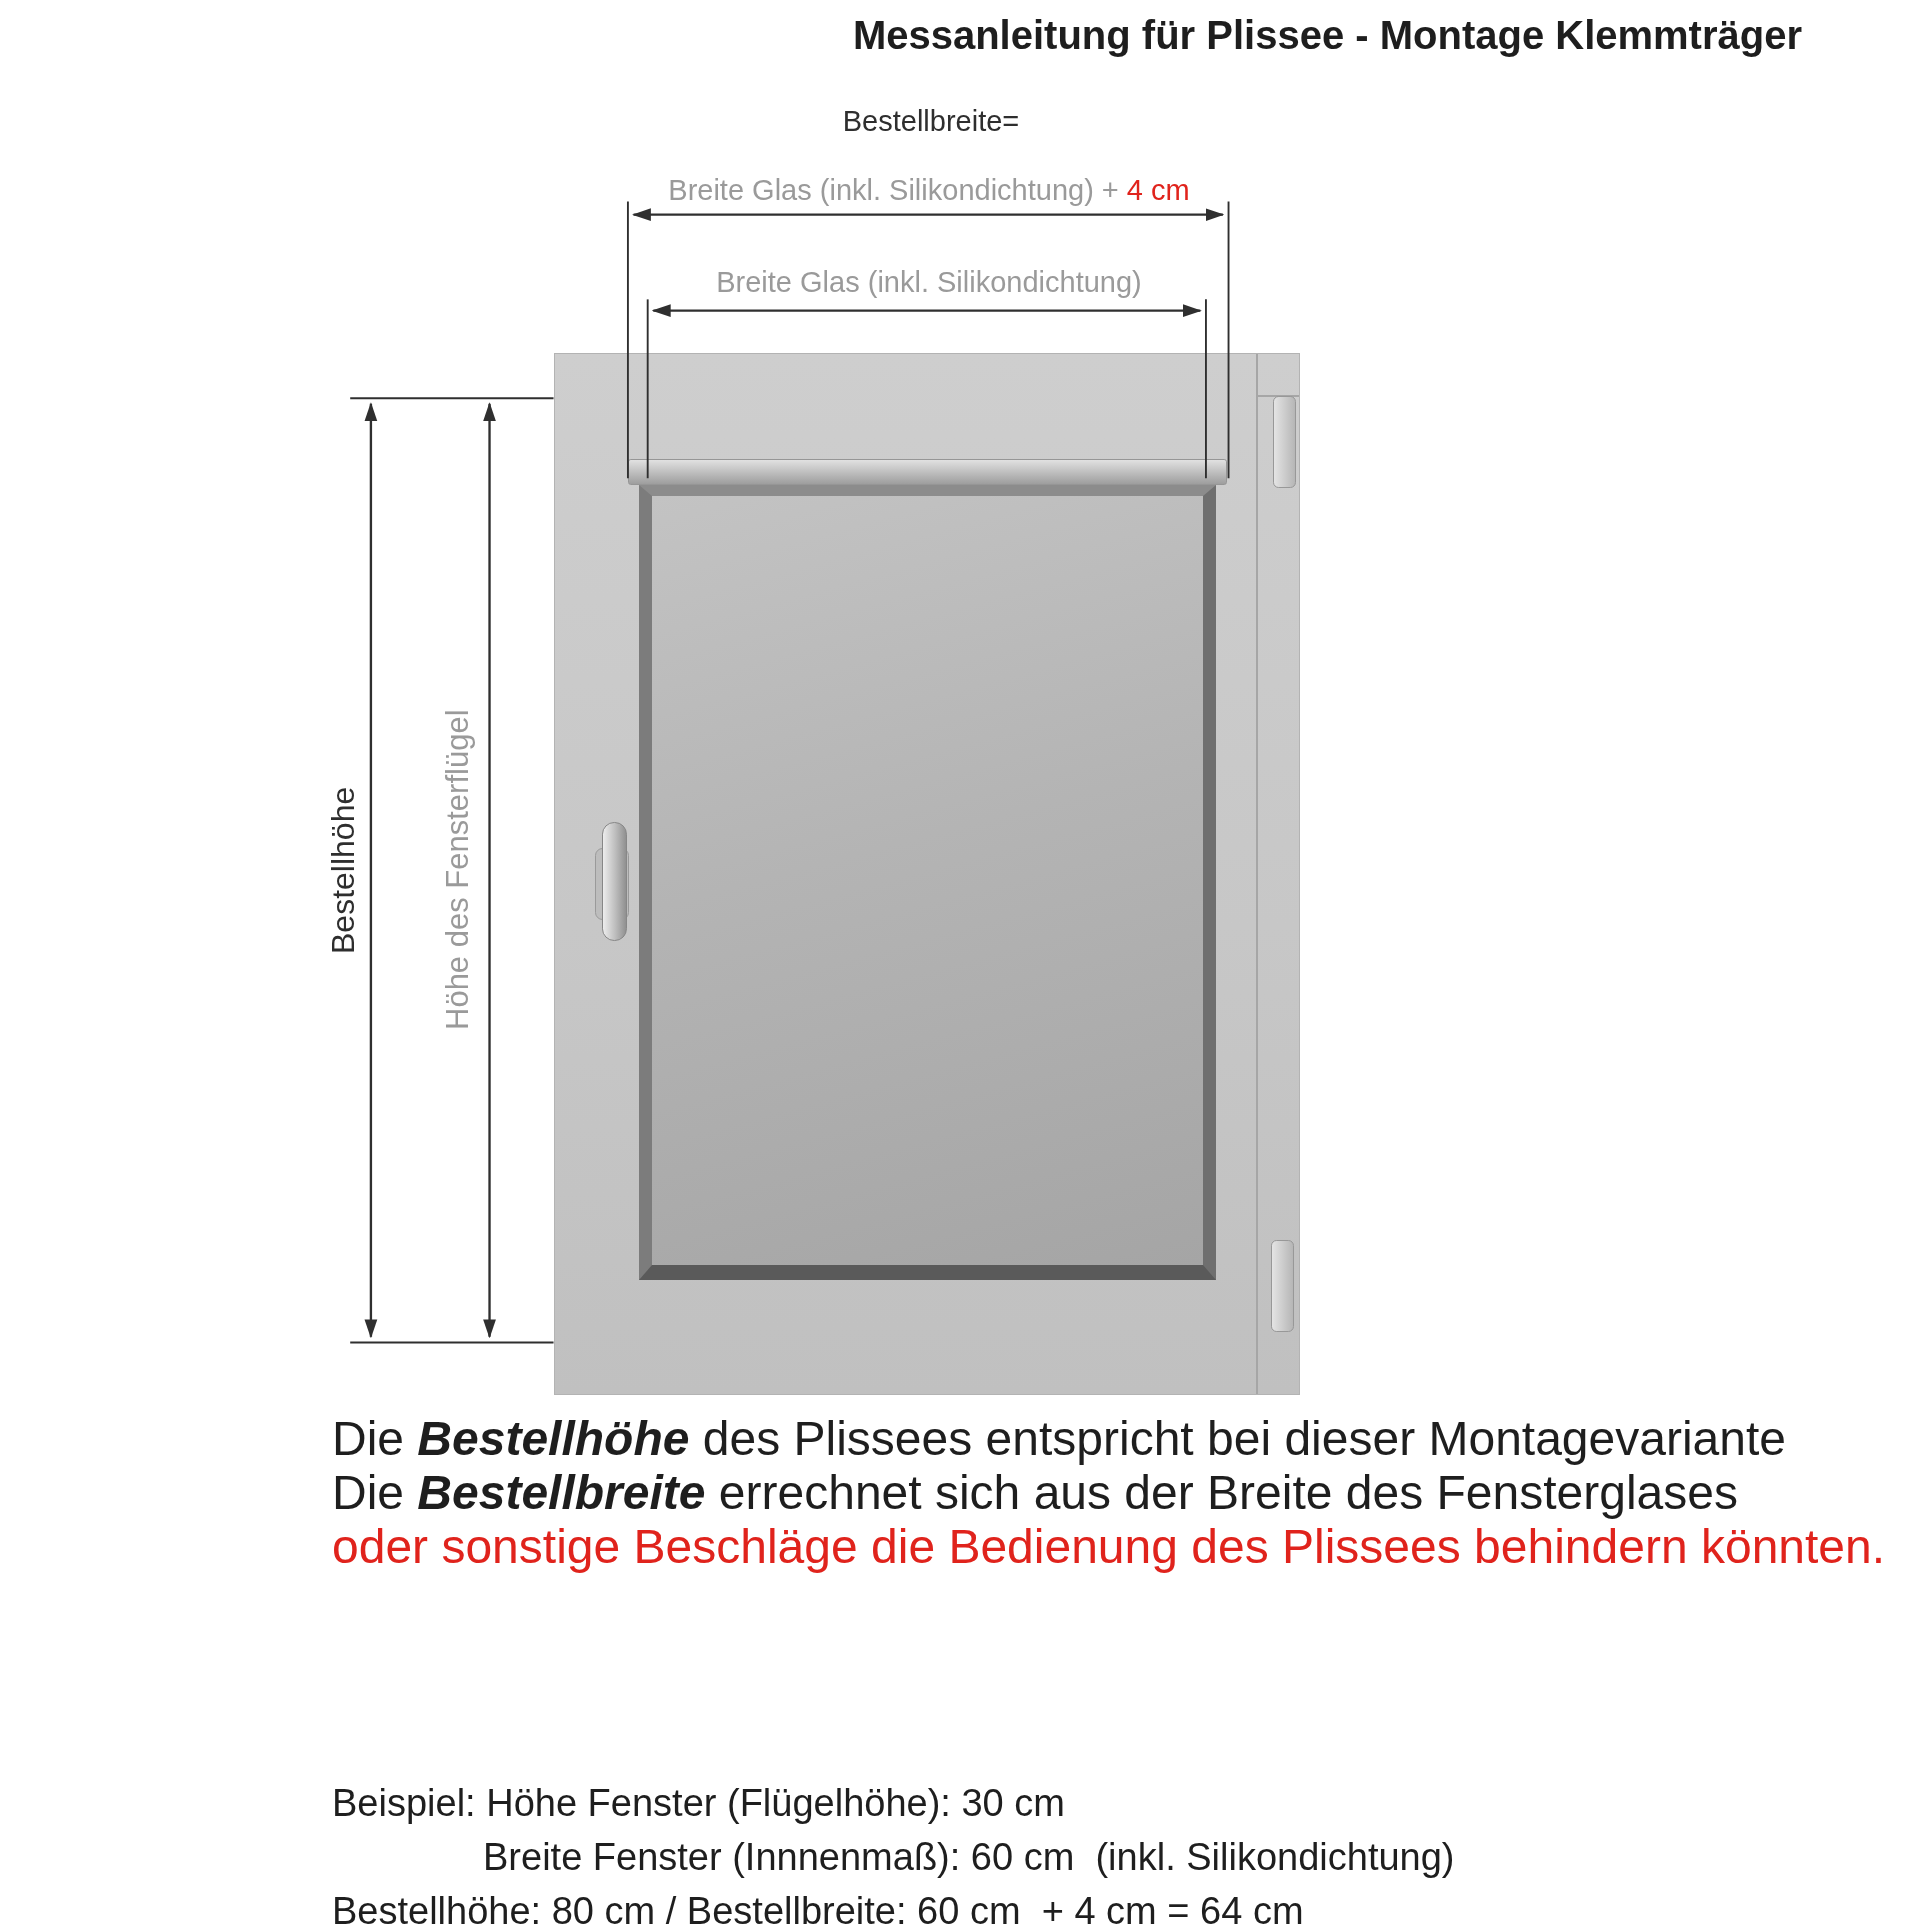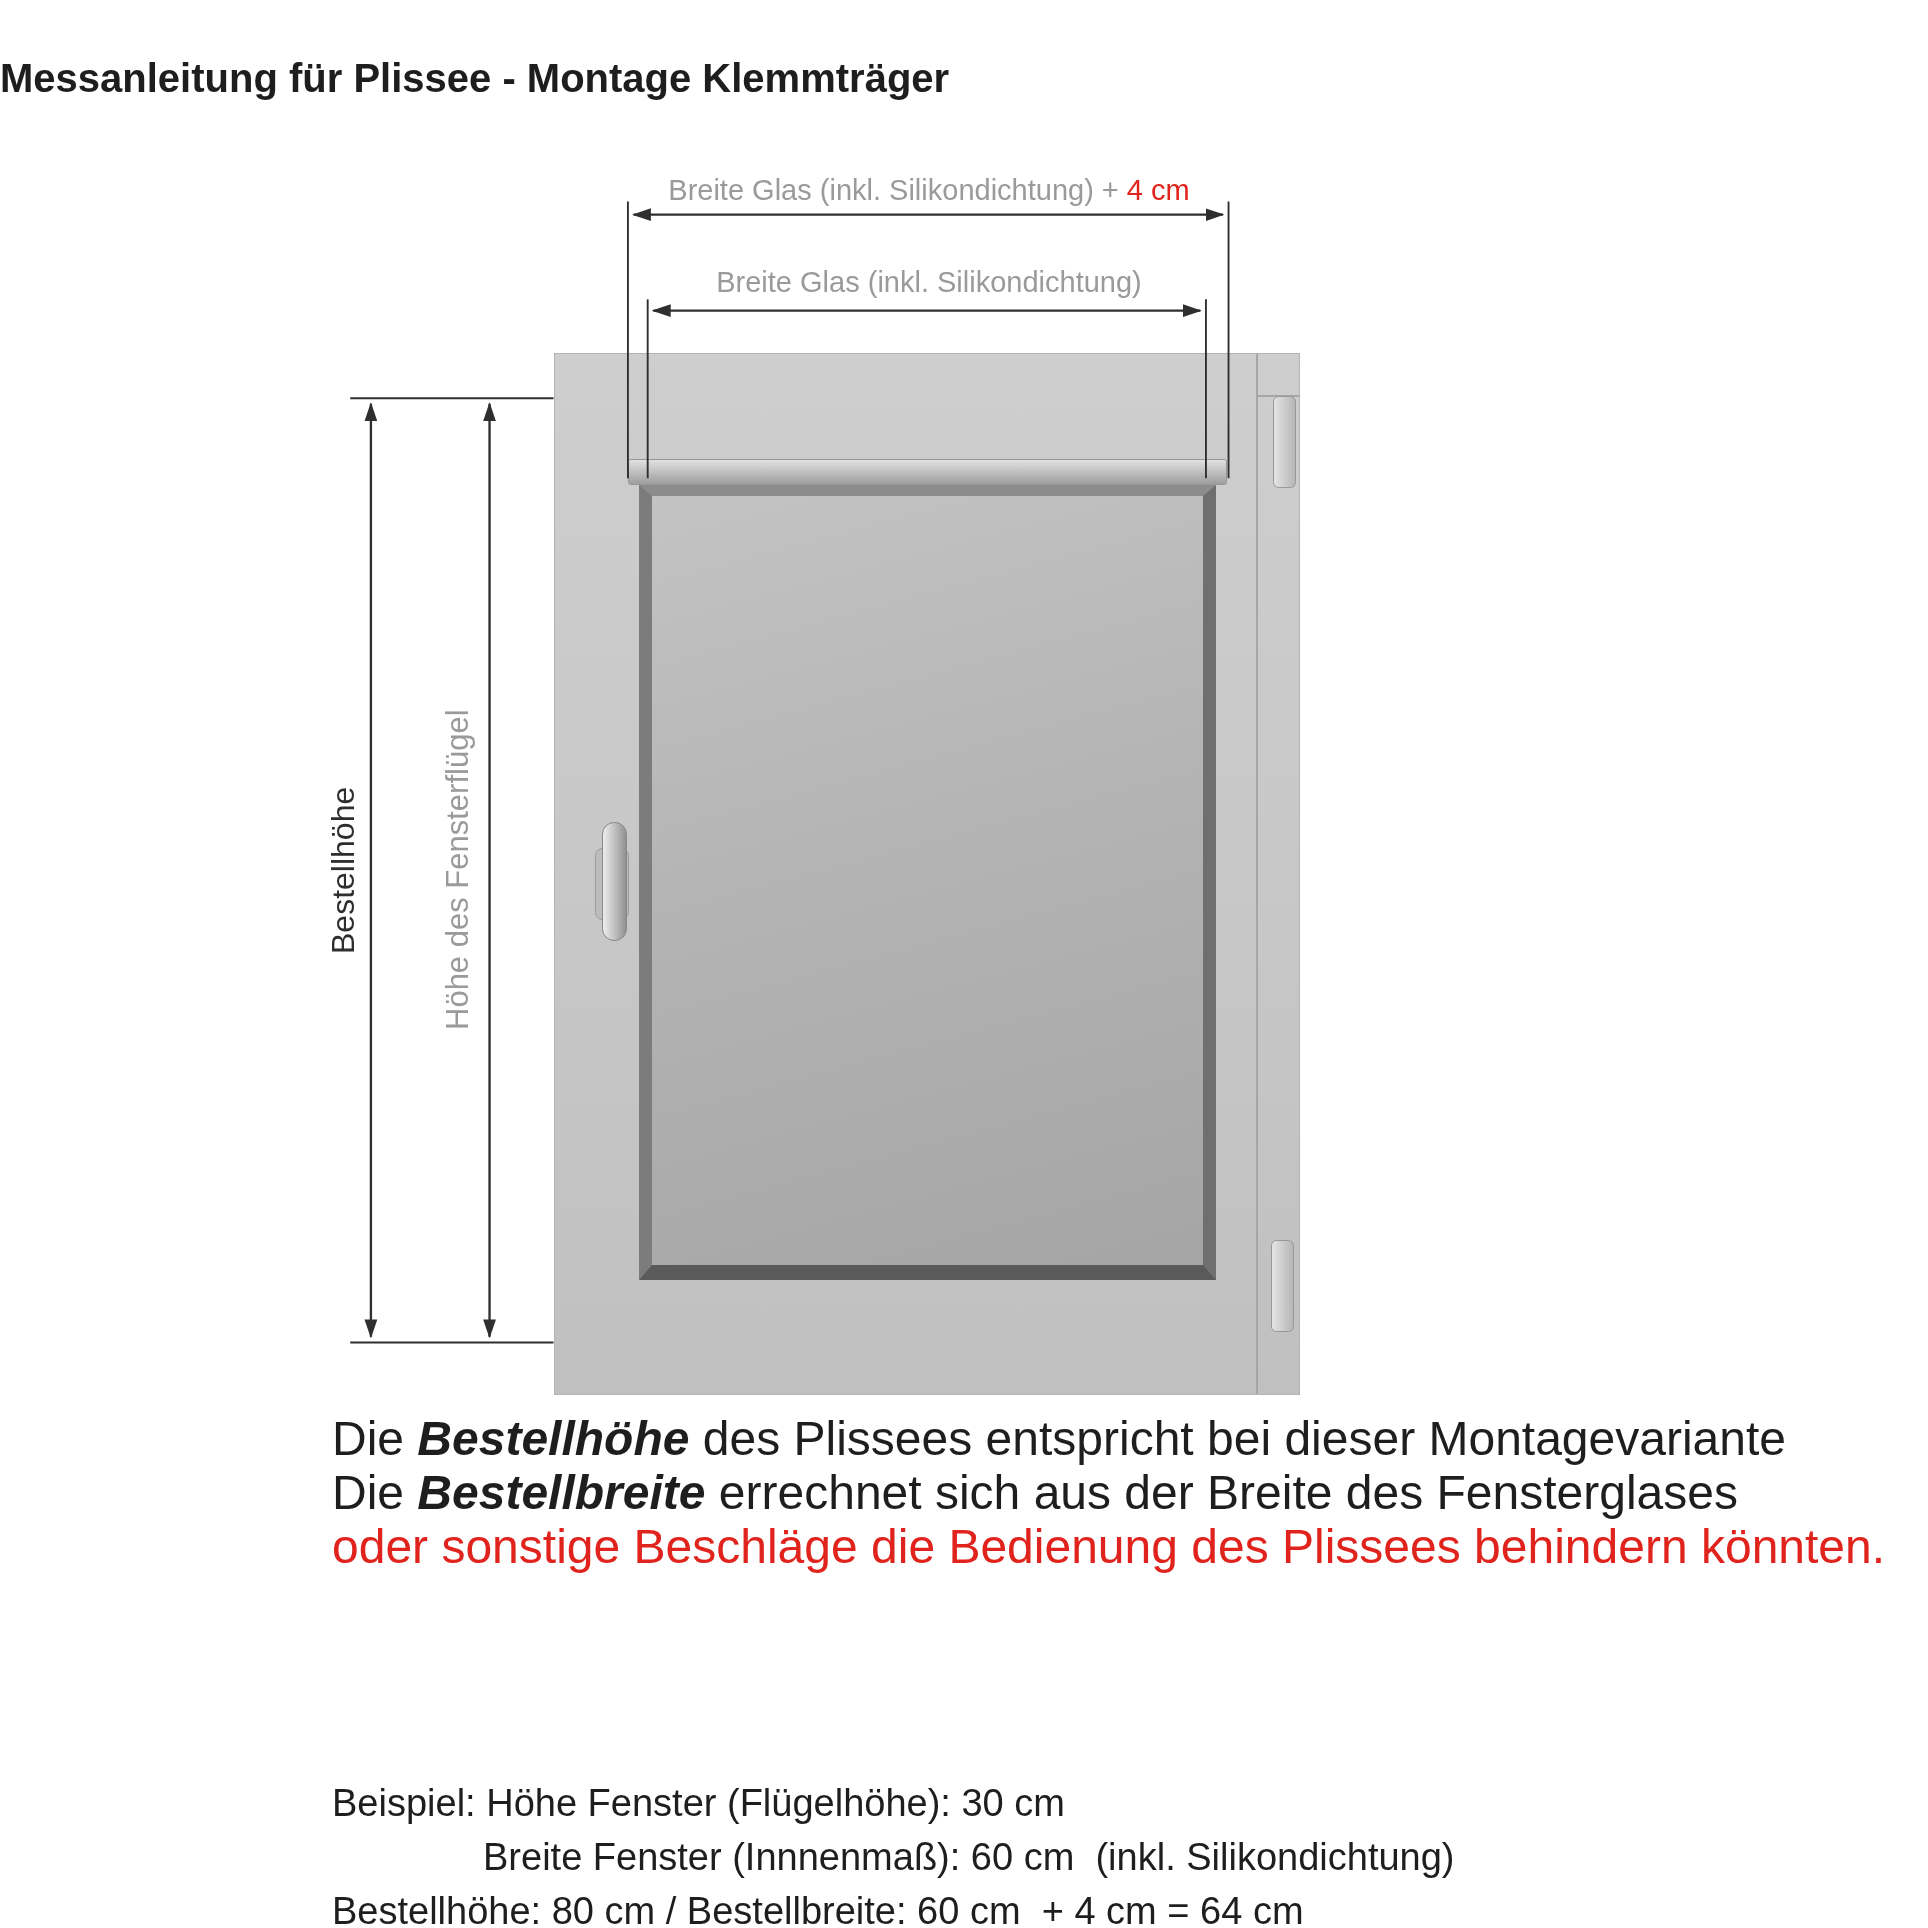--- a/index.html
+++ b/index.html
@@ -3,21 +3,21 @@
 <meta charset="utf-8">
 <style>
   * { margin:0; padding:0; box-sizing:border-box; }
   html,body { width:1928px; height:1928px; }
   body { font-family:"Liberation Sans", sans-serif; background:#ffffff; overflow:hidden; }
 
   .page { position:relative; width:1928px; height:1928px; background:#ffffff; overflow:hidden; }
 
   .title {
     position:absolute; left:0; top:13px; width:1802px;
-    text-align:left; font-size:40px; font-weight:600; color:var(--text-dark, #1e1e1e);margin-top:43px;
+    text-align:right; font-size:40px; font-weight:600; color:var(--text-dark, #1e1e1e);
   }
 
   .lbl { position:absolute; font-size:29px; text-align:center; white-space:pre; }
   .lbl.dark, .v-label.dark { color:#2e2e2e; }
   .lbl.gray, .v-label.gray { color:var(--label-gray, #9a9a9a); }
   .lbl .red { color:var(--accent-red, #e0231c); }
 
   .order-width { left:658px; top:105px; width:546px; }
   .glass-plus  { left:603px; top:174px; width:652px; }
   .glass-width { left:603px; top:266px; width:652px; }
@@ -80,20 +80,21 @@
   }
   .example .indent { margin-left:151px; }
 </style>
 </head>
 <body>
 
 <div class="page">
 
   <div class="title">Messanleitung für Plissee - Montage Klemmträger</div>
 
+  <div class="lbl dark order-width">Bestellbreite=</div>
 
   <div class="lbl gray glass-plus"><span>Breite Glas (inkl. Silikondichtung) + </span><span class="red">4 cm</span></div>
 
   <div class="lbl gray glass-width">Breite Glas (inkl. Silikondichtung)</div>
 
   <div class="v-label dark order-height">Bestellhöhe</div>
   <div class="v-label gray sash-height">Höhe des Fensterflügel</div>
 
   <div class="window">
     <div class="seam"></div>

